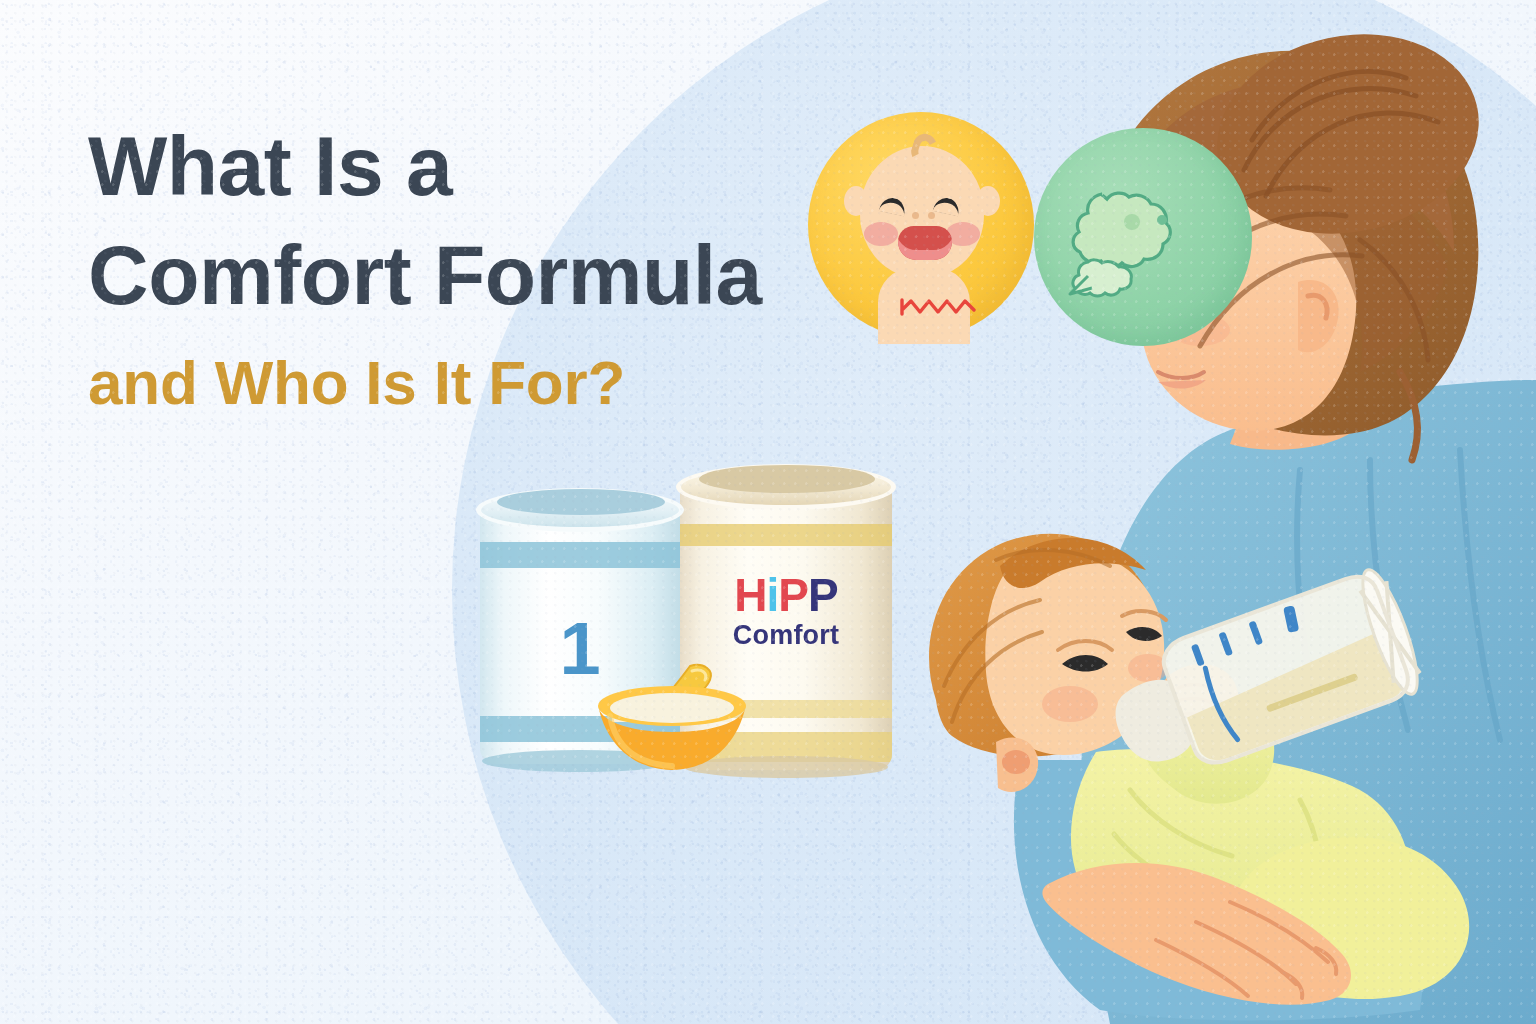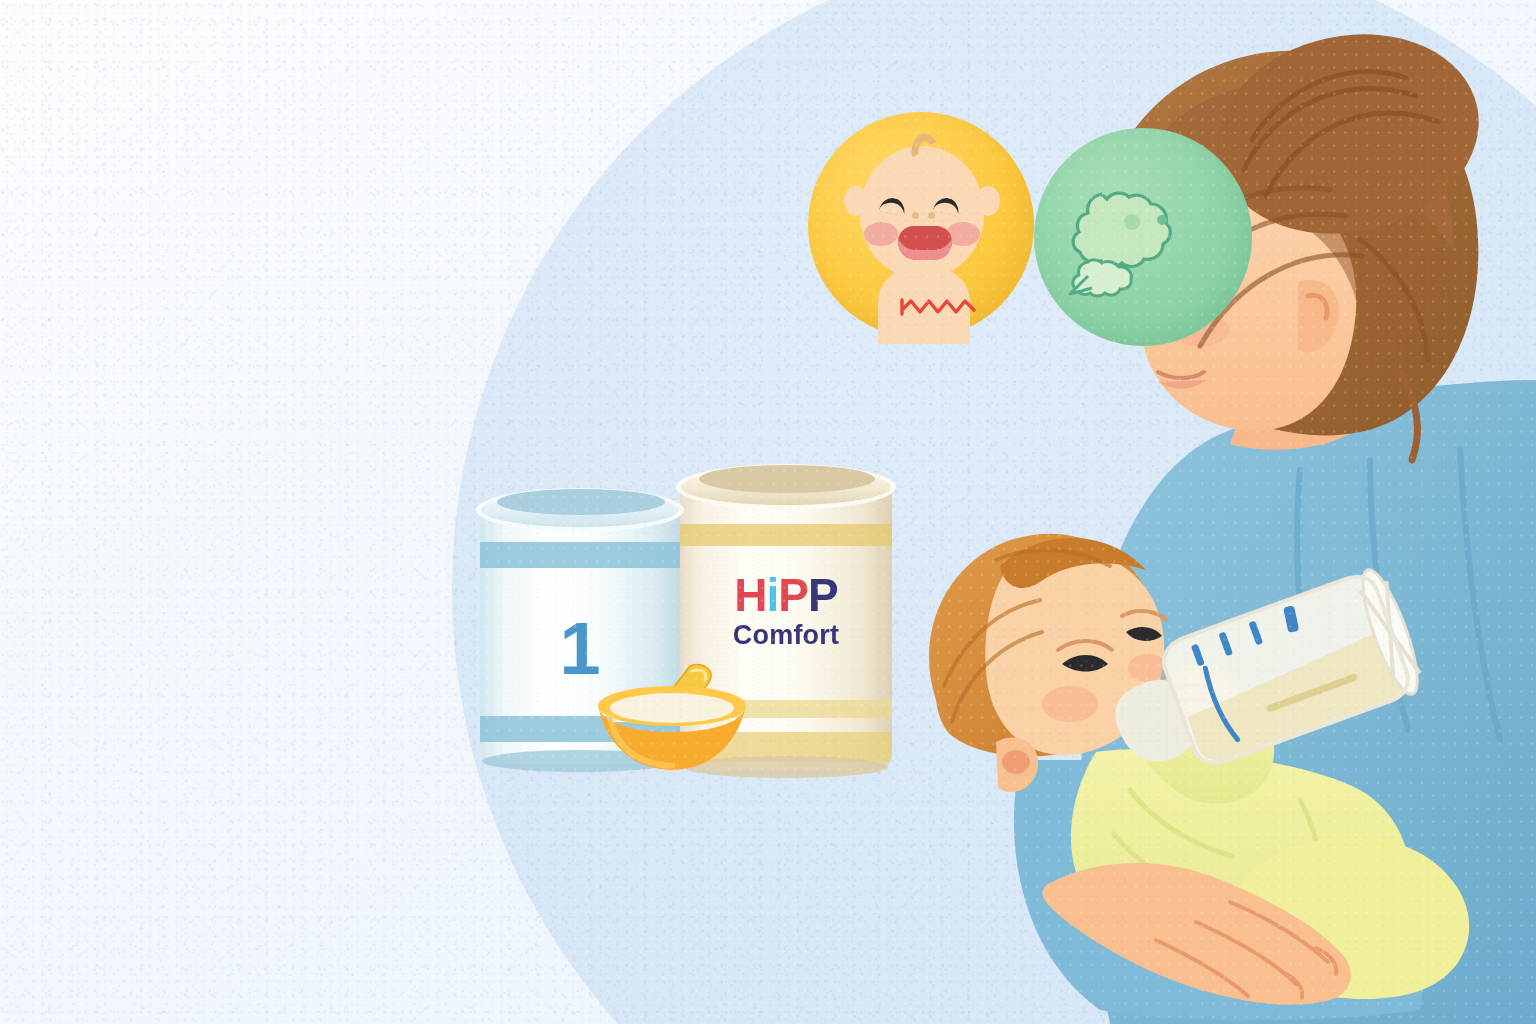--- a/index.html
+++ b/index.html
@@ -272,20 +272,25 @@
 </head>
 <body>
 
 <div class="banner">
 
   <div class="bigcircle"></div>
   <div class="bigcircle-noise"></div>
   <div class="noise"></div>
   <div class="noise2"></div>
 
+  <div class="headline">
+    <span class="line">What Is a</span>
+    <span class="line">Comfort Formula</span>
+    <span class="sub">and Who Is It For?</span>
+  </div>
 
   <div class="badge badge-baby">
     <div class="baby-ear l"></div>
     <div class="baby-ear r"></div>
     <div class="baby-head"></div>
     <div class="baby-curl"></div>
     <div class="baby-cheek l"></div>
     <div class="baby-cheek r"></div>
     <div class="baby-eye l"></div>
     <div class="baby-eye r"></div>

